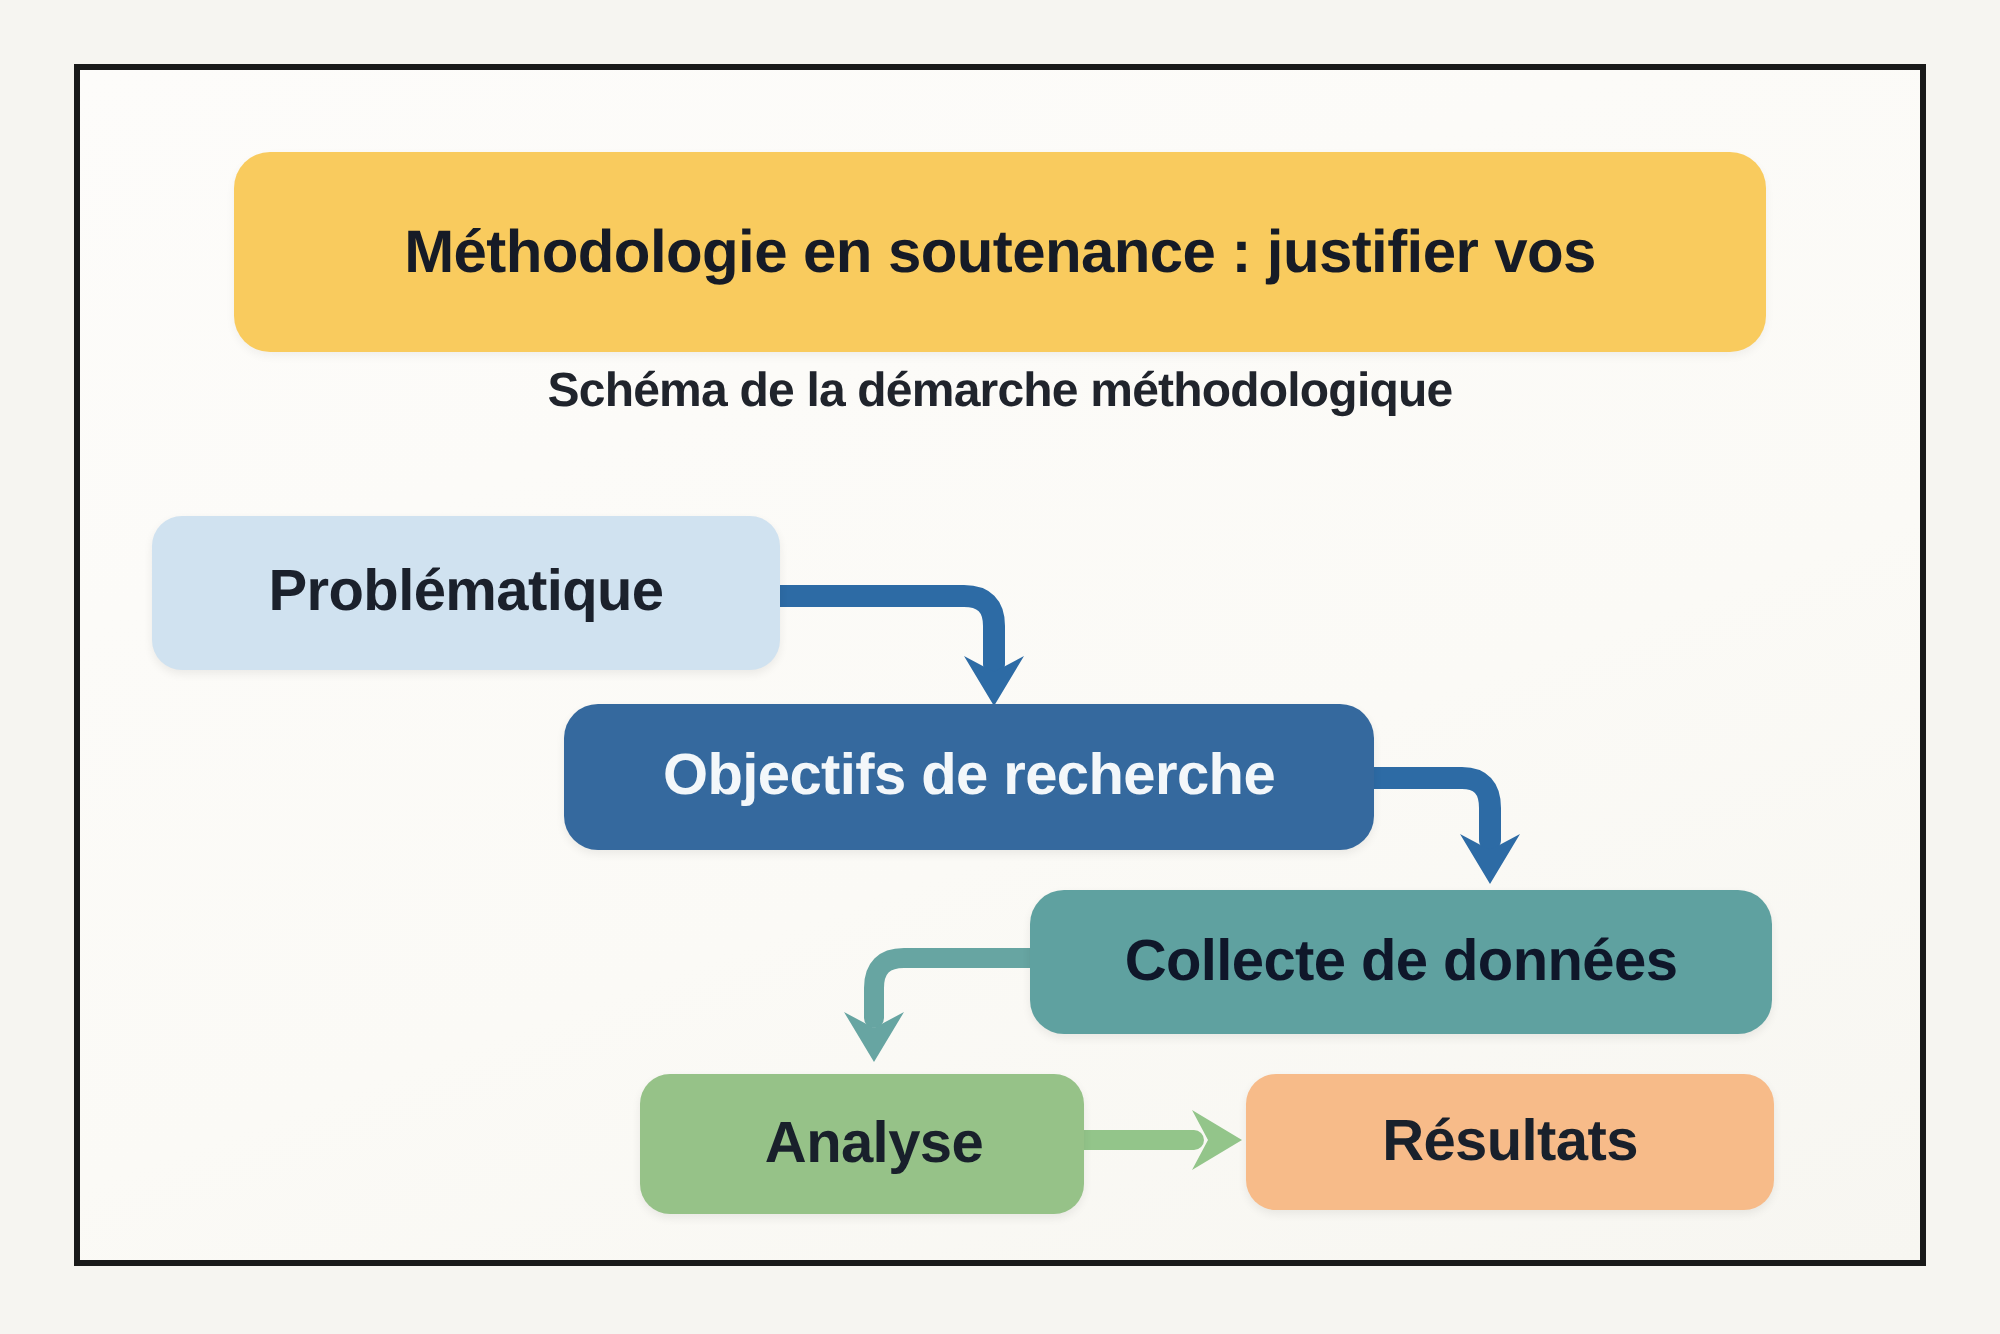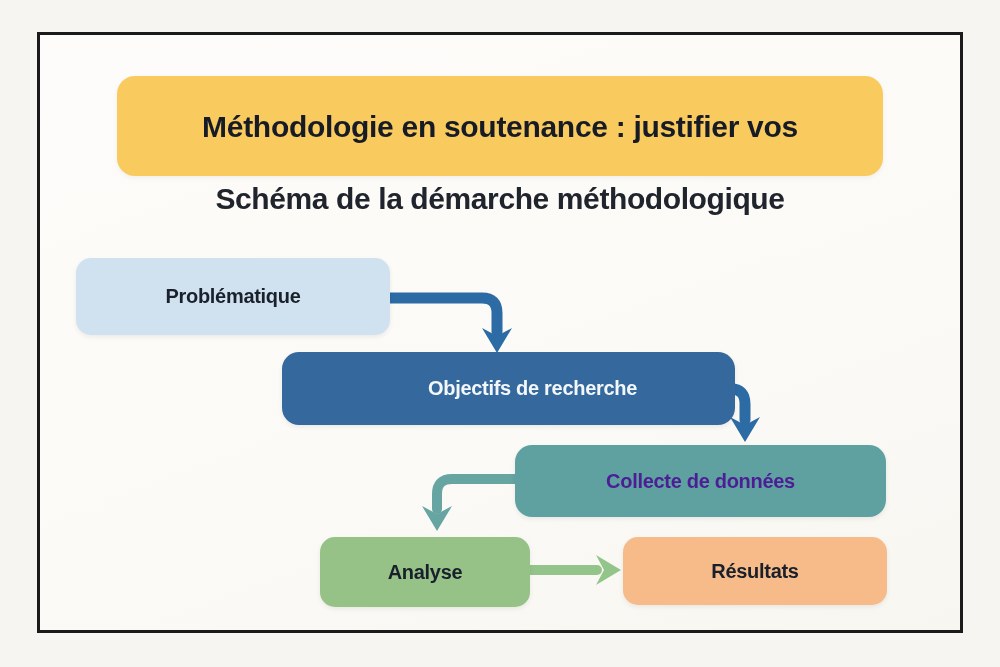--- a/index.html
+++ b/index.html
@@ -41,40 +41,40 @@
     box-shadow: 0 2px 5px rgba(0,0,0,0.05);
     z-index: 2;
     margin-top: 19px;
   }
   .subtitle {
     position: absolute;
     left: 37px; top: 182px;
     width: 926px;
     text-align: center;
     font-weight: 700;
-    font-size: 30px;
+    font-size: 24px;
     color: #20242c;
     letter-spacing: -0.4px;
     z-index: 2;
   }
   .node {
     position: absolute;
     display: flex;
     align-items: center;
     justify-content: center;
     text-align: center;
     font-weight: 700;
-    font-size: 20px;
+    font-size: 29px;
     letter-spacing: -0.3px;
     border-radius: 15px;
     box-shadow: 0 2px 5px rgba(0,0,0,0.07);
     z-index: 2;
   }
   .node-problematique { left: 76px;  top: 258px; width: 314px; height: 77px; }
-  .node-objectifs     { left: 282px; top: 352px; width: 405px; height: 73px; border-radius: 17px; padding-left: 48px; }
+  .node-objectifs     { left: 282px; top: 352px; width: 405px; height: 73px; border-radius: 17px; }
   .node-collecte      { left: 515px; top: 445px; width: 371px; height: 72px; border-radius: 17px; }
   .node-analyse       { left: 320px; top: 537px; width: 210px; height: 70px; }
   .node-resultats     { left: 623px; top: 537px; width: 264px; height: 68px; }
   .arrows {
     position: absolute;
     left: 0; top: 0;
     width: 1000px; height: 667px;
     z-index: 1;
     pointer-events: none;
   }
@@ -113,25 +113,25 @@
   </svg>
 
   <div class="node node-problematique" style="background: rgb(208, 226, 240); color: rgb(27, 33, 44);">
     <span>Problématique</span>
   </div>
 
   <div class="node node-objectifs" style="background: rgb(53, 105, 158); color: rgb(243, 247, 250);">
     <span>Objectifs de recherche</span>
   </div>
 
-  <div class="node node-collecte" style="background: rgb(95, 161, 160); color: #4c1d95;">
+  <div class="node node-collecte" style="background: rgb(95, 161, 160); color: #0f172a;">
     <span>Collecte de données</span>
   </div>
 
-  <div class="node node-analyse" style="background: rgb(150, 194, 136); color: rgb(25, 32, 43);">
+  <div class="node node-analyse" style="background: rgb(150, 194, 136); color: rgb(25, 32, 43); padding-left: 12px;">
     <span>Analyse</span>
   </div>
 
   <div class="node node-resultats" style="background: rgb(247, 187, 137); color: rgb(25, 32, 43); align-items: center;">
     <span>Résultats</span>
   </div>
 
 </div>
 
 </body></html>

